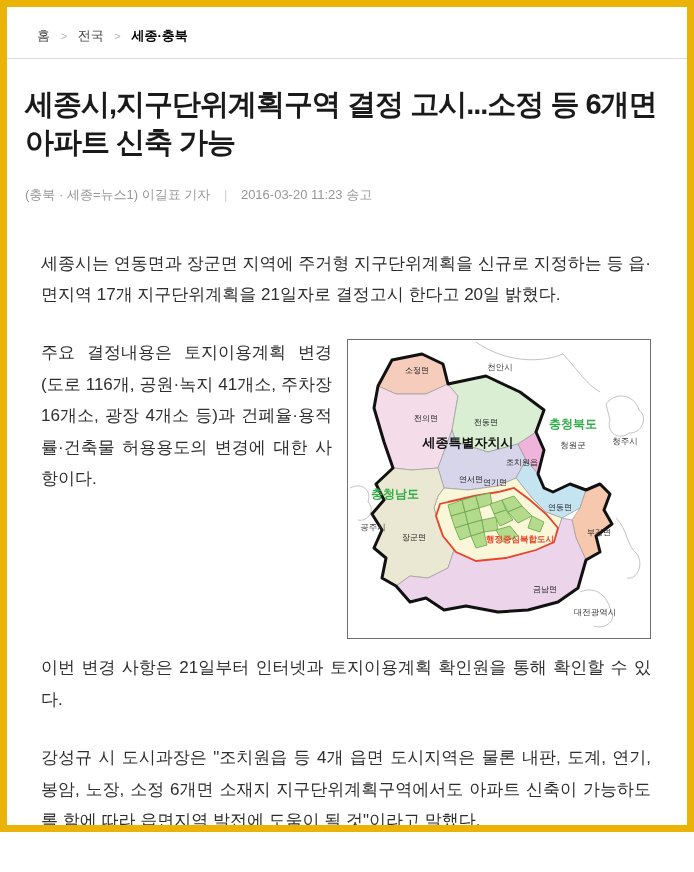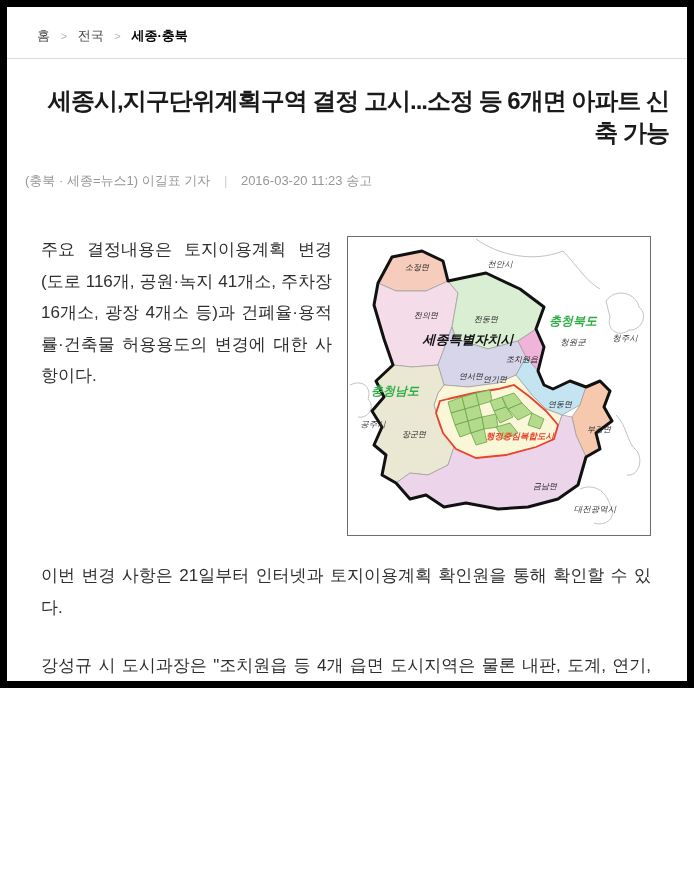--- a/index.html
+++ b/index.html
@@ -1,52 +1,52 @@
 <!DOCTYPE html>
 <html><head>
 <meta charset="utf-8">
 <style>
   * { margin:0; padding:0; box-sizing:border-box; }
   html,body { background:#fff; }
   body { font-family:"Liberation Sans","DejaVu Sans",sans-serif; }
   .page {
-    position:relative; width:694px; height:688px;
-    border:7px solid #000000; background:#fff; overflow:hidden;
+    position:relative; width:694px; height:832px;
+    border:7px solid #eab308; background:#fff; overflow:hidden;
   }
   
   .breadcrumb {
     padding:20px 0 13px 30px; font-size:13px; color:#444;
     border-bottom:1px solid #dcdcdc;
   }
   .breadcrumb .crumb { color:#444; cursor:pointer; }
   .breadcrumb .sep { color:#b5b5b5; margin:0 7px; font-size:11px; }
   .breadcrumb .crumb.current { font-weight:bold; color:#000; }
   
   .headline {
     margin:26px 18px 0 18px;
-    font-size:24px; line-height:1.32; font-weight:800;
-    letter-spacing:-1px; color:#1a1a1a; word-break:break-all;text-align:right;
+    font-size:29px; line-height:1.32; font-weight:800;
+    letter-spacing:-1px; color:#1a1a1a; word-break:break-all;
   }
   .byline-row {
     margin:24px 18px 0 18px; font-size:13px; color:#979797;
   }
   .byline-row .bar { color:#cfcfcf; margin:0 10px; }
   
   .article-body {
     padding:44px 36px 0 34px;
     font-size:17px; line-height:1.85; color:#2e2e2e;
     word-break:break-all; text-align:justify;
   }
   .article-body p { margin-bottom:27px; }
   .article-body p.clear { clear:both; }
   
   .map-figure {
     float:right; width:304px; height:300px;
-    margin:2px 0 24px 15px;
-    border:1px solid #6d6d6d; background:#3b82f6;font-style:italic;
+    margin:2px 0 13px 15px;
+    border:1px solid #6d6d6d; background:#3b82f6;
   }
   .map-figure svg { display:block; }
   
   .ml      { font-size:8px; fill:#222; text-anchor:middle; }
   .ml-out  { font-size:8.5px; fill:#3a3a3a; text-anchor:middle; }
   .ml-prov { font-size:12px; font-weight:bold; fill:#2fae47; text-anchor:middle; }
   .ml-city { font-size:13px; font-weight:bold; fill:#111; text-anchor:middle; }
   .ml-red  { font-size:8.5px; font-weight:bold; fill:#e8432c; text-anchor:middle; }
 </style>
 </head>
@@ -64,20 +64,21 @@
 
   <h1 class="headline">세종시,지구단위계획구역 결정 고시...소정 등 6개면 아파트 신축 가능</h1>
 
   <div class="byline-row">
     <span>(충북 · 세종=뉴스1) 이길표 기자</span>
     <span class="bar">|</span>
     <span>2016-03-20 11:23 송고</span>
   </div>
 
   <div class="article-body">
+    <p>세종시는 연동면과 장군면 지역에 주거형 지구단위계획을 신규로 지정하는 등 읍·면지역 17개 지구단위계획을 21일자로 결정고시 한다고 20일 밝혔다.</p>
 
     <div class="map-figure">
       <svg width="302" height="298" viewBox="0 0 302 298" xmlns="http://www.w3.org/2000/svg">
         <rect x="0" y="0" width="302" height="298" fill="#ffffff"></rect>
 
         <g stroke="#c2c2c2" stroke-width="1" fill="none">
           <path d="M128,2 C150,18 185,26 215,14 C230,30 238,44 252,52"></path>
           <path d="M258,64 C268,50 288,56 291,70 C301,78 293,94 281,93 C271,101 258,93 262,80 Z"></path>
           <path d="M268,178 C280,190 278,205 289,214 C296,225 289,240 279,238"></path>
           <path d="M232,252 C246,246 258,254 262,268 C270,280 258,290 246,286"></path>

